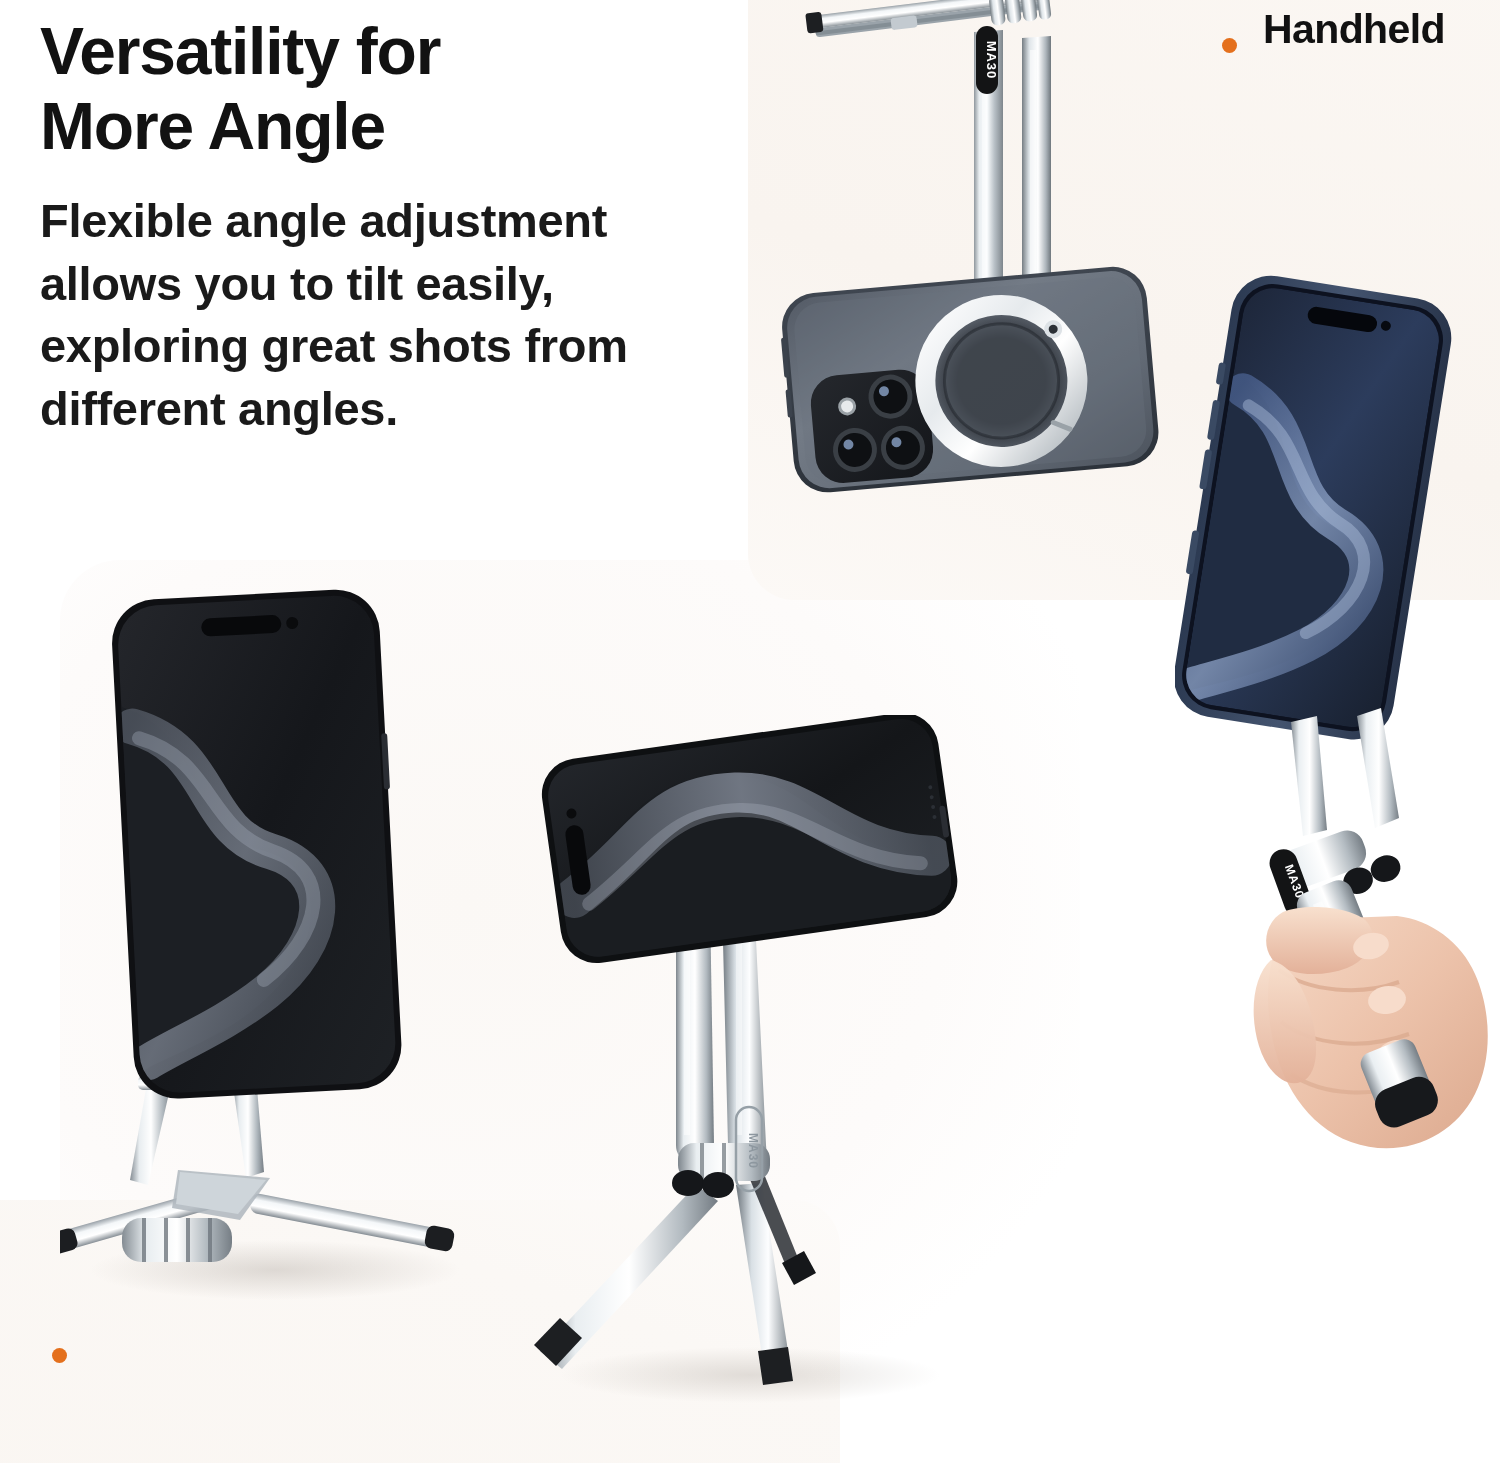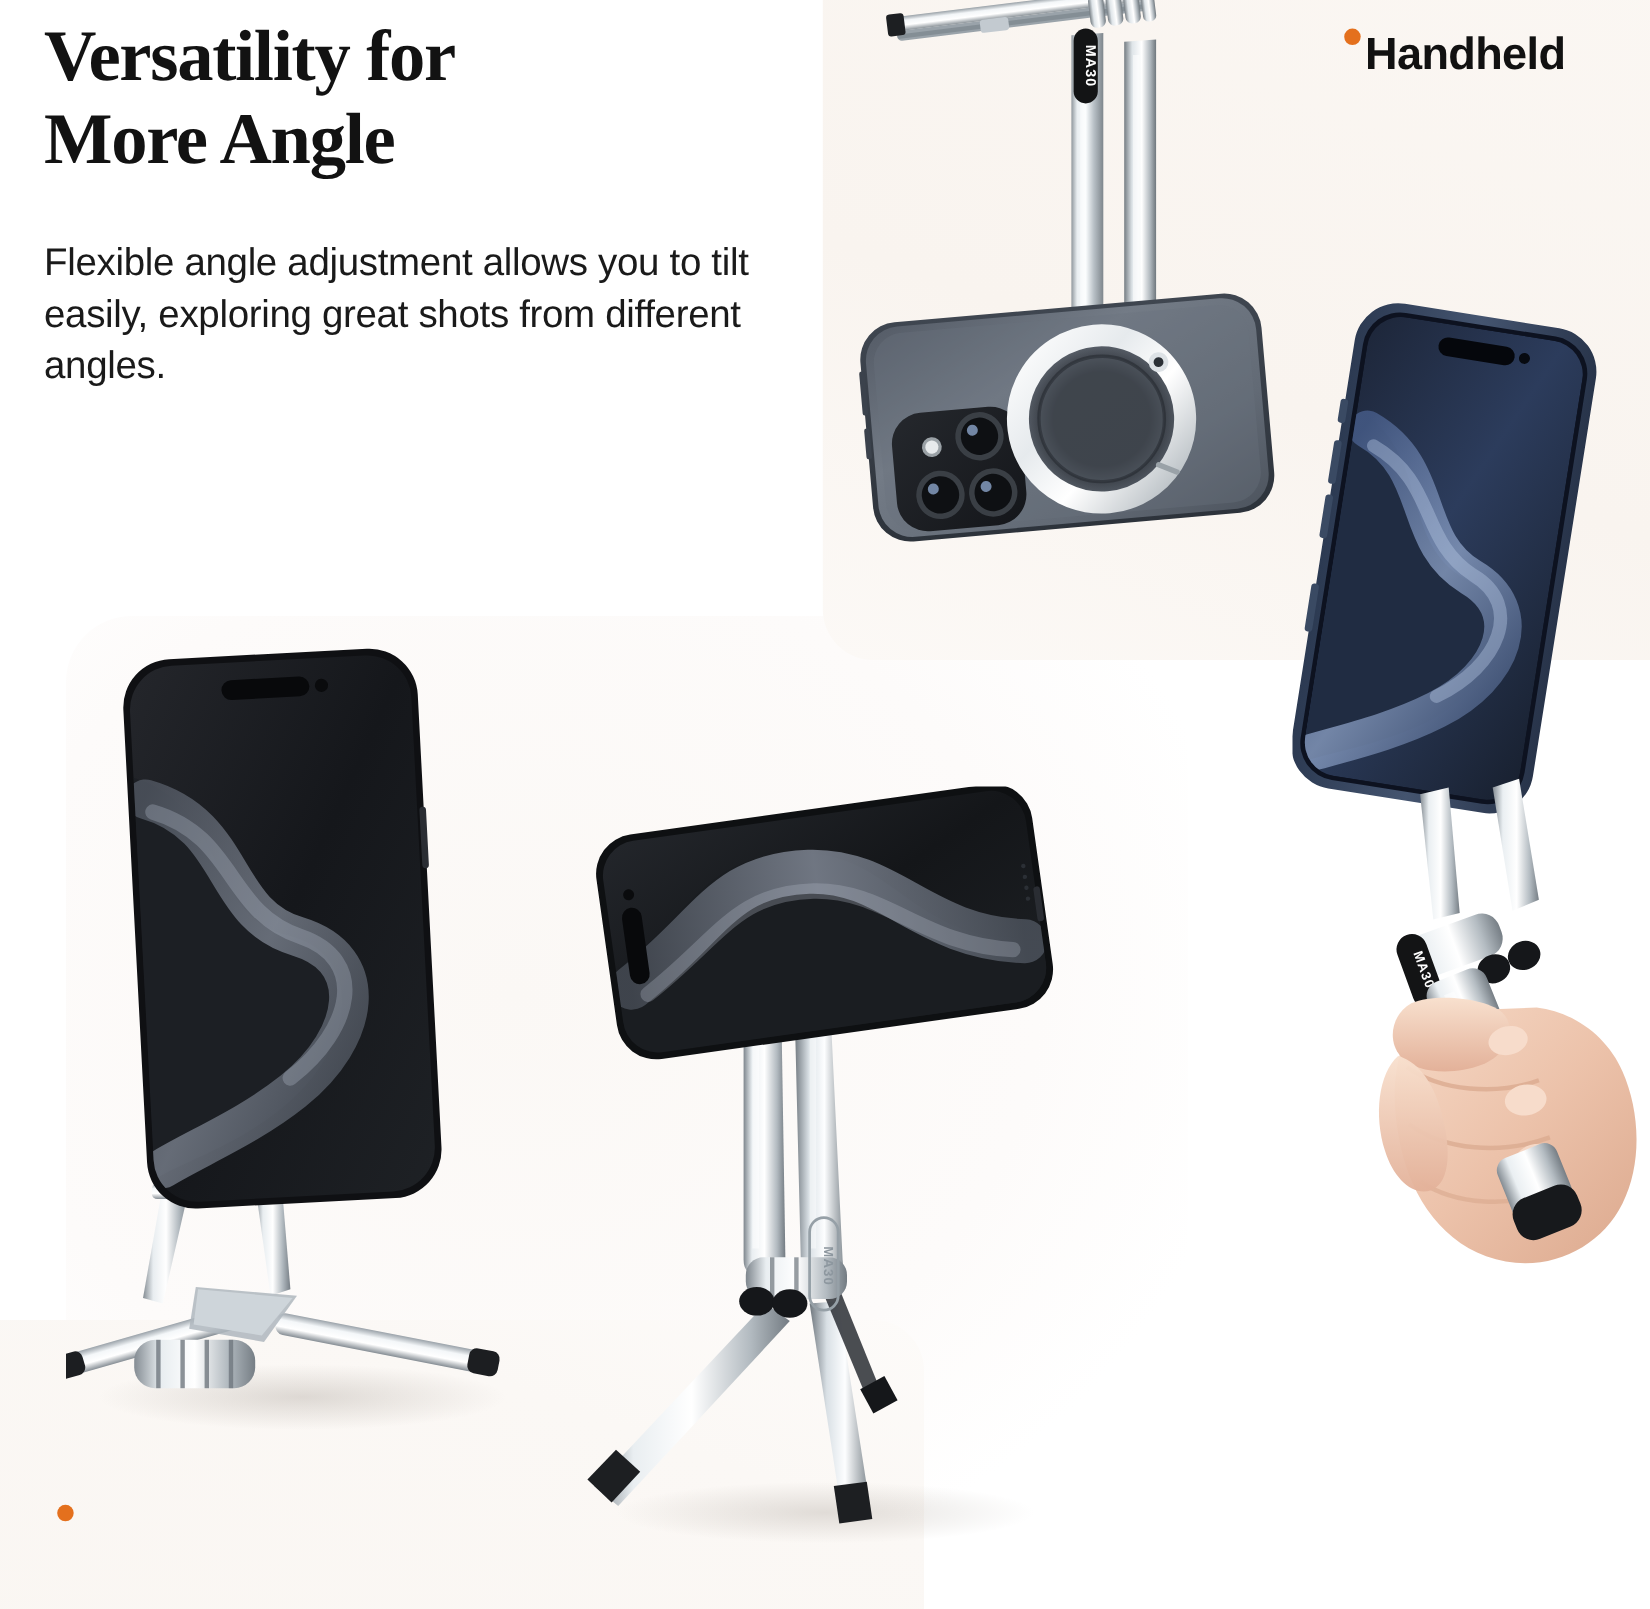--- a/index.html
+++ b/index.html
@@ -29,30 +29,30 @@
     left:60px;top:560px;width:1020px;height:860px;
     border-radius:60px;
     background:radial-gradient(ellipse at 40% 40%,#fbf8f5 0%,#fdfbfa 55%,rgba(255,255,255,0) 78%);
   }
 
   
   .textblock{position:absolute;left:40px;top:14px;width:700px;}
   .headline{
     font-size:66px;line-height:1.14;font-weight:700;color:#121212;
     letter-spacing:-1.2px;margin:0;
-    font-family:Liberation Serif, serif;
+    font-family:Liberation Sans, sans-serif;
   }
   .subcopy{
-    margin:52px 0 0 0;
-    font-size:35px;line-height:1.33;color:#1a1a1a;font-weight:400;
+    margin:26px 0 0 0;
+    font-size:47px;line-height:1.33;color:#1a1a1a;font-weight:700;
     letter-spacing:-.3px;max-width:690px;
   }
 
   
-  .callout{position:absolute;display:flex;align-items:flex-start;gap:4px;margin-top:20px;}
+  .callout{position:absolute;display:flex;align-items:flex-end;gap:26px;}
   .callout .dot{
     width:15px;height:15px;border-radius:50%;
     background:#e4701d;flex:0 0 auto;
   }
   .callout .ctext{
     font-size:41px;font-weight:700;color:#111111;letter-spacing:-.6px;
     white-space:nowrap;
   }
   .callout-handheld{left:1222px;top:6px;}
   .callout-stand{left:52px;top:1348px;}

